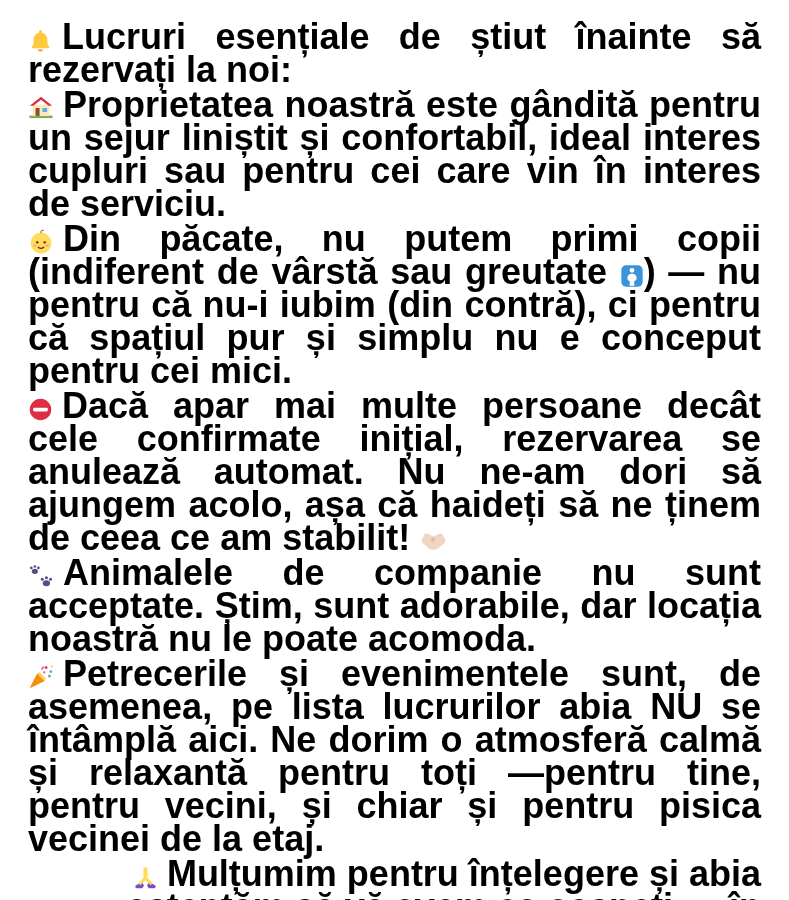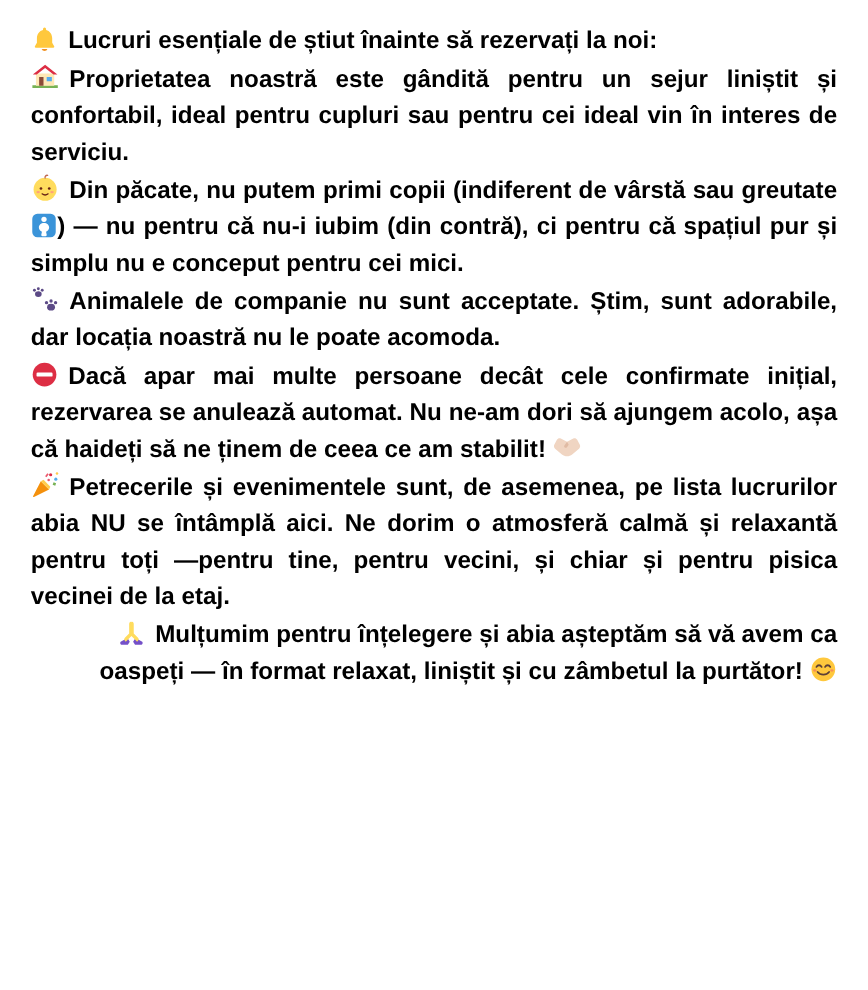--- a/index.html
+++ b/index.html
@@ -12,21 +12,21 @@
     height: 900px;
     overflow: hidden;
   }
   .page {
     box-sizing: border-box;
     width: 789px;
     height: 900px;
     padding: 20px 28px 30px 28px;
     font-family: "Liberation Sans", "DejaVu Sans", sans-serif;
     font-weight: 700;
-    font-size: 22px;
+    font-size: 36px;
     line-height: 33px;
     color: #000000;
     background: #ffffff;
   }
   .para {
     margin: 0 0 2px 0;
     text-align: justify;
   }
   .para.closing {
     text-align: right;
@@ -50,54 +50,54 @@
         </svg></span><span class="ptext">Lucruri esențiale de știut înainte să rezervați la noi:</span></p>
 
 
 
   <p class="para"><span class="emoji"><svg width="26" height="26" viewBox="0 0 36 36" aria-hidden="true">
           <path fill="#77B255" d="M2 28.5h32V32H2z"></path>
           <path fill="#FFE8B6" d="M6.5 13.5h23v15.5h-23z"></path>
           <path fill="#DD2E44" d="M18 2.5L2.5 15h5L18 6.6 28.5 15h5z"></path>
           <path fill="#8A4B38" d="M10.5 18h5.5v11h-5.5z"></path>
           <path fill="#55ACEE" d="M20 18h6.5v5.5H20z"></path>
-        </svg></span><span class="ptext">Proprietatea noastră este gândită pentru un sejur liniștit și confortabil, ideal pentru cupluri sau pentru cei ideal vin în interes de serviciu.</span></p>
+        </svg></span><span class="ptext">Proprietatea noastră este gândită pentru un sejur liniștit și confortabil, ideal interes cupluri sau pentru cei care vin în interes de serviciu.</span></p>
 
   <p class="para"><span class="emoji"><svg width="26" height="26" viewBox="0 0 36 36" aria-hidden="true">
           <circle cx="18" cy="19.5" r="14.5" fill="#FFDC5D"></circle>
           <path fill="none" stroke="#C1694F" stroke-width="1.6" stroke-linecap="round" d="M18 5.5c-.6-2.2 1-4 3.2-3.6"></path>
           <circle cx="12.8" cy="18.5" r="1.7" fill="#662113"></circle>
           <circle cx="23.2" cy="18.5" r="1.7" fill="#662113"></circle>
           <ellipse cx="9.3" cy="23" rx="2.2" ry="1.5" fill="#FF7892" opacity=".6"></ellipse>
           <ellipse cx="26.7" cy="23" rx="2.2" ry="1.5" fill="#FF7892" opacity=".6"></ellipse>
           <path fill="none" stroke="#662113" stroke-width="1.6" stroke-linecap="round" d="M14.2 25.2c2.4 1.9 5.2 1.9 7.6 0"></path>
         </svg></span><span class="ptext">Din păcate, nu putem primi copii (indiferent de vârstă sau greutate <svg width="24" height="24" viewBox="0 0 36 36" aria-hidden="true">
           <rect x="2" y="2" width="32" height="32" rx="7" fill="#3B94D9"></rect>
           <circle cx="18" cy="9.5" r="3.6" fill="#FFF"></circle>
           <path fill="#FFF" d="M18 14.6c-4.1 0-7 2.6-7 6.2 0 2.6 1.7 4.8 4.2 5.7l-.9 4.1c-.2 1 .5 1.9 1.5 1.9h4.4c1 0 1.7-.9 1.5-1.9l-.9-4.1c2.5-.9 4.2-3.1 4.2-5.7 0-3.6-2.9-6.2-7-6.2z"></path>
         </svg>) — nu pentru că nu-i iubim (din contră), ci pentru că spațiul pur și simplu nu e conceput pentru cei mici.</span></p>
 
+  <p class="para"><span class="emoji"><svg width="25" height="25" viewBox="0 0 36 36" aria-hidden="true">
+          <circle cx="18" cy="18" r="15.5" fill="#DD2E44"></circle>
+          <rect x="7.5" y="15.3" width="21" height="5.4" rx="1.6" fill="#FFF"></rect>
+        </svg></span><span class="ptext">Dacă apar mai multe persoane decât cele confirmate inițial, rezervarea se anulează automat. Nu ne-am dori să ajungem acolo, așa că haideți să ne ținem de ceea ce am stabilit! <svg width="27" height="27" viewBox="0 0 36 36" aria-hidden="true">
+          <path fill="#F0D5C2" d="M33.5 16.5c.8 1.6.4 3.6-1 4.8l-8.3 6.9c-3.5 2.9-8.9 2.9-12.4 0L3.5 21.3c-1.4-1.2-1.8-3.2-1-4.8l3.2-6.1c.9-1.7 3-2.4 4.7-1.5l7.6 3.9 7.6-3.9c1.7-.9 3.8-.2 4.7 1.5z"></path>
+          <path fill="#E0BBA4" d="M18 12.8l-3.2 4.4c-.6.8-.4 2 .5 2.6.8.6 2 .4 2.6-.4l2.1-2.9z"></path>
+        </svg></span></p>
+
   <p class="para"><span class="emoji"><svg width="26" height="26" viewBox="0 0 36 36" fill="#5C4A86" aria-hidden="true">
           <ellipse cx="9.5" cy="11.5" rx="4.2" ry="3.6"></ellipse>
           <circle cx="4.6" cy="6.8" r="1.8"></circle>
           <circle cx="9.5" cy="4.9" r="1.8"></circle>
           <circle cx="14.4" cy="6.8" r="1.8"></circle>
           <ellipse cx="25.5" cy="28" rx="5" ry="4.2"></ellipse>
           <circle cx="19.8" cy="22.4" r="2.1"></circle>
           <circle cx="25.5" cy="20.3" r="2.1"></circle>
           <circle cx="31.2" cy="22.4" r="2.1"></circle>
         </svg></span><span class="ptext">Animalele de companie nu sunt acceptate. Știm, sunt adorabile, dar locația noastră nu le poate acomoda.</span></p>
-
-  <p class="para"><span class="emoji"><svg width="25" height="25" viewBox="0 0 36 36" aria-hidden="true">
-          <circle cx="18" cy="18" r="15.5" fill="#DD2E44"></circle>
-          <rect x="7.5" y="15.3" width="21" height="5.4" rx="1.6" fill="#FFF"></rect>
-        </svg></span><span class="ptext">Dacă apar mai multe persoane decât cele confirmate inițial, rezervarea se anulează automat. Nu ne-am dori să ajungem acolo, așa că haideți să ne ținem de ceea ce am stabilit! <svg width="27" height="27" viewBox="0 0 36 36" aria-hidden="true">
-          <path fill="#F0D5C2" d="M33.5 16.5c.8 1.6.4 3.6-1 4.8l-8.3 6.9c-3.5 2.9-8.9 2.9-12.4 0L3.5 21.3c-1.4-1.2-1.8-3.2-1-4.8l3.2-6.1c.9-1.7 3-2.4 4.7-1.5l7.6 3.9 7.6-3.9c1.7-.9 3.8-.2 4.7 1.5z"></path>
-          <path fill="#E0BBA4" d="M18 12.8l-3.2 4.4c-.6.8-.4 2 .5 2.6.8.6 2 .4 2.6-.4l2.1-2.9z"></path>
-        </svg></span></p>
 
   <p class="para"><span class="emoji"><svg width="26" height="26" viewBox="0 0 36 36" aria-hidden="true">
           <path fill="#F4900C" d="M4 33c-.9.4-1.4-.5-1-1.2L12.6 13 23 23.4z"></path>
           <path fill="#FFCC4D" d="M12.6 13l3.4-1.6 8.6 8.6L23 23.4z"></path>
           <circle cx="25" cy="5" r="2" fill="#DD2E44"></circle>
           <circle cx="31.5" cy="10.5" r="2" fill="#55ACEE"></circle>
           <circle cx="22.5" cy="11.5" r="1.6" fill="#EA596E"></circle>
           <rect x="28" y="15" width="3.4" height="3.4" fill="#77B255" transform="rotate(20 29.7 16.7)"></rect>
           <path fill="#EA596E" d="M18 7l2.8-4 1.8 1.2-2.8 4z"></path>
           <circle cx="33" cy="3.5" r="1.6" fill="#FFCC4D"></circle>

